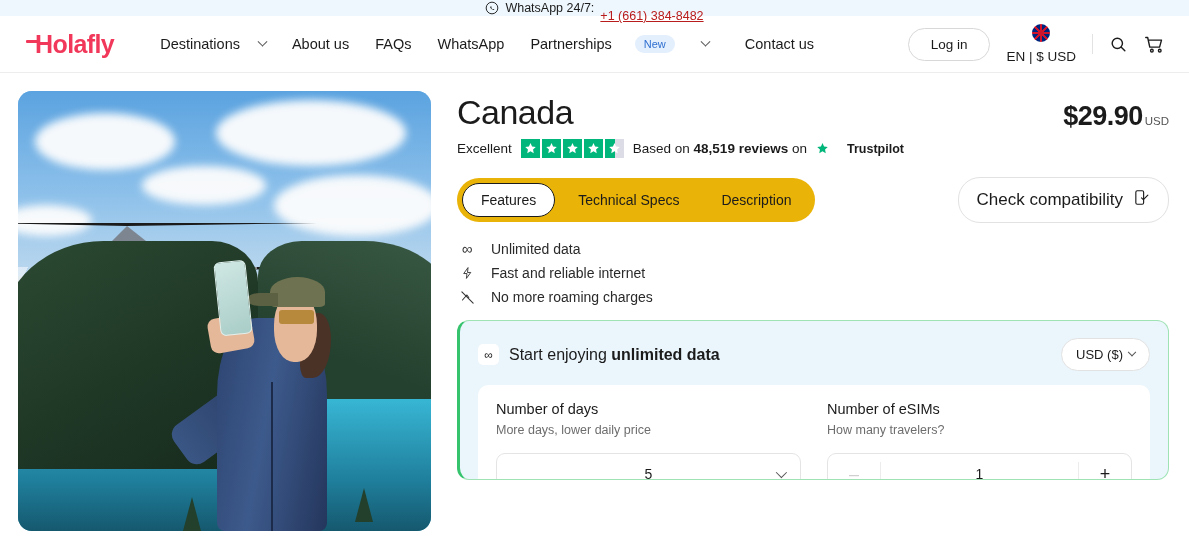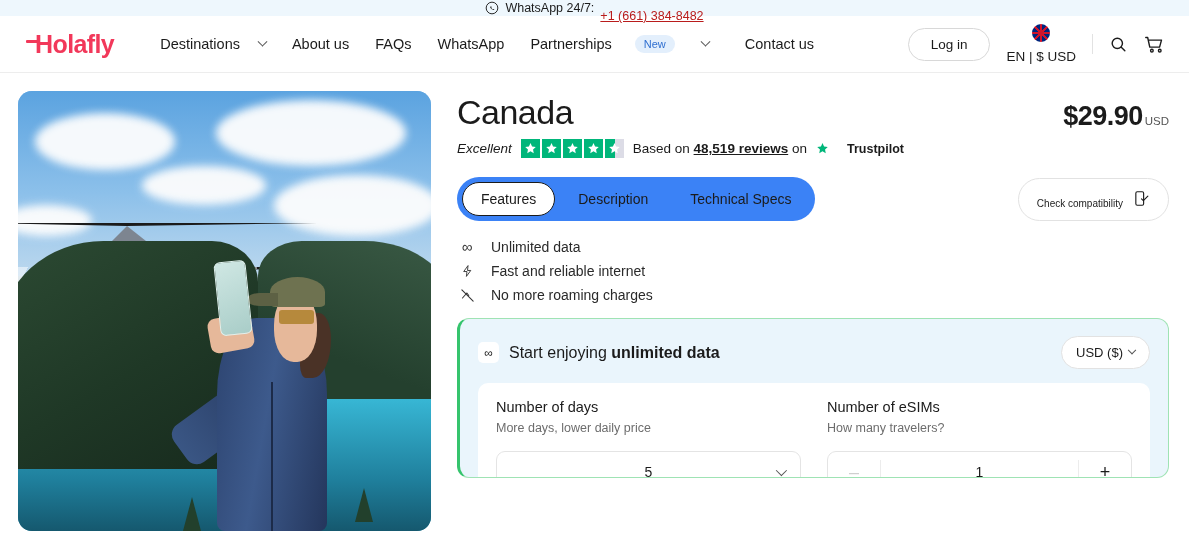--- a/index.html
+++ b/index.html
@@ -154,48 +154,48 @@
 
   .details { flex: 1; padding-top: 2px; min-width:0; }
   .eyebrow { font-size: 13px; color: #7b7b7b; margin-bottom: 4px; }
   .titlerow { display: flex; align-items: flex-start; justify-content: space-between; }
   .title { font-size: 34px; font-weight: 400; letter-spacing: -0.5px; line-height: 1.12; }
   .pricebox { text-align: right; padding-top: 8px; white-space: nowrap; }
   .price { font-size: 27px; font-weight: 700; letter-spacing: -0.5px; }
   .priceccy { font-size: 11.5px; font-weight: 400; color:#555; margin-left:2px; }
 
   .trust { display: flex; align-items: center; gap: 9px; margin-top: 8px; font-size: 13.5px; }
-  .trustlabel { font-weight: 500; font-style: italic; }
+  .trustlabel { font-weight: 500; }
   .stars { display: flex; gap: 2px; }
   .star {
     width: 19px; height: 19px; background: #00b67a;
     display:flex; align-items:center; justify-content:center;
   }
   .star.half { background: linear-gradient(90deg,#00b67a 50%,#dcdce6 50%); }
   .star svg { width:13px; height:13px; fill:#fff; }
   .trusttxt { color:#1b1b1b; }
-  .trusttxt b { text-decoration: underline; }
+  .trusttxt b { }
   .tp { display:inline-flex; align-items:center; gap:18px; font-weight:600; font-size:12.5px;}
   .tpstar { width:13px; height:13px; fill:#00b67a; }
 
   
   .tabsrow { display:flex; align-items:center; justify-content:space-between; margin-top: 19px; }
   .tabs {
     display: inline-flex; align-items: center; gap: 4px;
-    background: #3b82f6; border-radius: 22px; padding: 5px;
+    background: #eab308; border-radius: 22px; padding: 5px;
   }
   .tab {
     font-size: 14px; padding: 8px 18px; border-radius: 18px; cursor: pointer;
     color:#1b1b1b; border: 1.4px solid transparent;
   }
   .tab.active { background:#fff; border-color:#1b1b1b; font-weight:500; }
   .compat {
     border: 1px solid #e2e2e2; border-radius: 22px; background:#fff;
-    padding: 11px 18px; font-size: 10px; font-weight:500; cursor:pointer;
-    display:flex; align-items:flex-end; gap:10px;
+    padding: 11px 18px; font-size: 17px; font-weight:500; cursor:pointer;
+    display:flex; align-items:center; gap:10px;
   }
 
   .features { margin-top: 17px; display:flex; flex-direction:column; gap:8px; }
   .feat { display:flex; align-items:center; gap:14px; font-size: 14px; color:#2a2a2a; }
   .featicon { width: 20px; display:flex; justify-content:center; color:#333; font-size:15px; }
 
   
   .plancard {
     margin-top: 15px; border: 1.5px solid #9fe3b4; border-left: 3px solid #35c46d;
     border-radius: 12px; background: #eaf5fc; padding: 17px 18px 0 18px;
@@ -396,22 +396,22 @@
       </div>
 
       <div class="pricebox">
         <span class="price">$29.90</span><span class="priceccy">USD</span>
       </div>
     </div>
 
     <div class="tabsrow">
       <div class="tabs">
         <div class="tab active">Features</div>
+        <div class="tab">Technical Specs</div>
         <div class="tab">Description</div>
-        <div class="tab">Technical Specs</div>
       </div>
       <div class="compat">
         <span>Check compatibility</span>
         <span>
           <svg width="17" height="17" viewBox="0 0 24 24" fill="none" stroke="#1b1b1b" stroke-width="1.6" stroke-linecap="round" stroke-linejoin="round">
             <rect x="4" y="2.5" width="11" height="19" rx="2"></rect>
               <path d="M12 12.5l2.6 2.6L21 8.7"></path>
           </svg>
         </span>
       </div>

